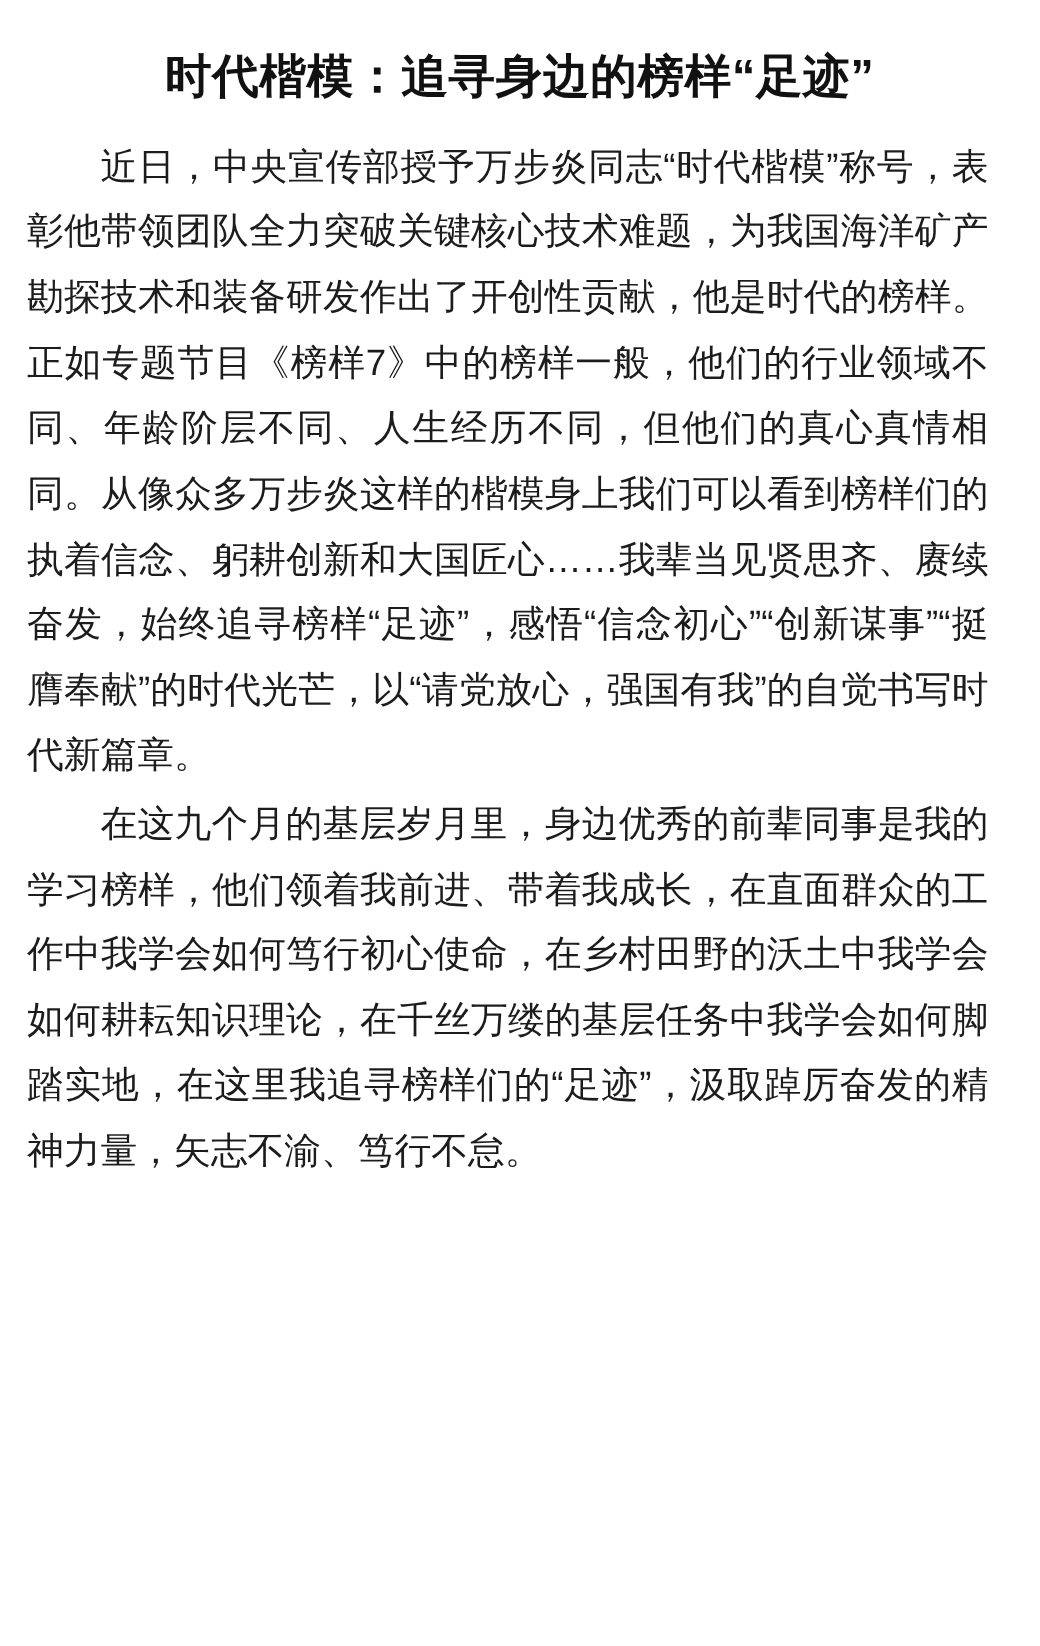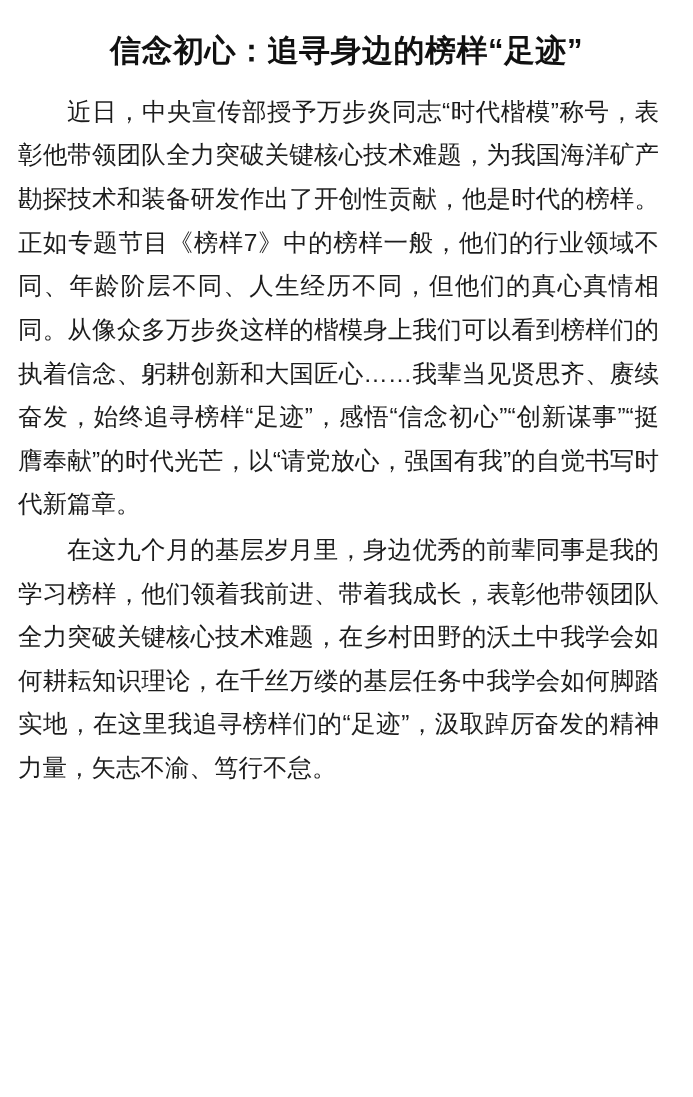--- a/index.html
+++ b/index.html
@@ -41,20 +41,20 @@
   .para {
     margin: 0 16px 2px 0;
     text-indent: 2em;
   }
 </style>
 </head>
 <body>
 
 <div class="page">
 
-  <h1 class="doc-title">信念初心：追寻身边的榜样“足迹”</h1>
+  <h1 class="doc-title">时代楷模：追寻身边的榜样“足迹”</h1>
 
   <div class="body-text">
     <p class="para">近日，中央宣传部授予万步炎同志“时代楷模”称号，表彰他带领团队全力突破关键核心技术难题，为我国海洋矿产勘探技术和装备研发作出了开创性贡献，他是时代的榜样。正如专题节目《榜样7》中的榜样一般，他们的行业领域不同、年龄阶层不同、人生经历不同，但他们的真心真情相同。从像众多万步炎这样的楷模身上我们可以看到榜样们的执着信念、躬耕创新和大国匠心……我辈当见贤思齐、赓续奋发，始终追寻榜样“足迹”，感悟“信念初心”“创新谋事”“挺膺奉献”的时代光芒，以“请党放心，强国有我”的自觉书写时代新篇章。</p>
-    <p class="para">在这九个月的基层岁月里，身边优秀的前辈同事是我的学习榜样，他们领着我前进、带着我成长，表彰他带领团队全力突破关键核心技术难题，在乡村田野的沃土中我学会如何耕耘知识理论，在千丝万缕的基层任务中我学会如何脚踏实地，在这里我追寻榜样们的“足迹”，汲取踔厉奋发的精神力量，矢志不渝、笃行不怠。</p>
+    <p class="para">在这九个月的基层岁月里，身边优秀的前辈同事是我的学习榜样，他们领着我前进、带着我成长，在直面群众的工作中我学会如何笃行初心使命，在乡村田野的沃土中我学会如何耕耘知识理论，在千丝万缕的基层任务中我学会如何脚踏实地，在这里我追寻榜样们的“足迹”，汲取踔厉奋发的精神力量，矢志不渝、笃行不怠。</p>
   </div>
 
 </div>
 
 </body></html>

